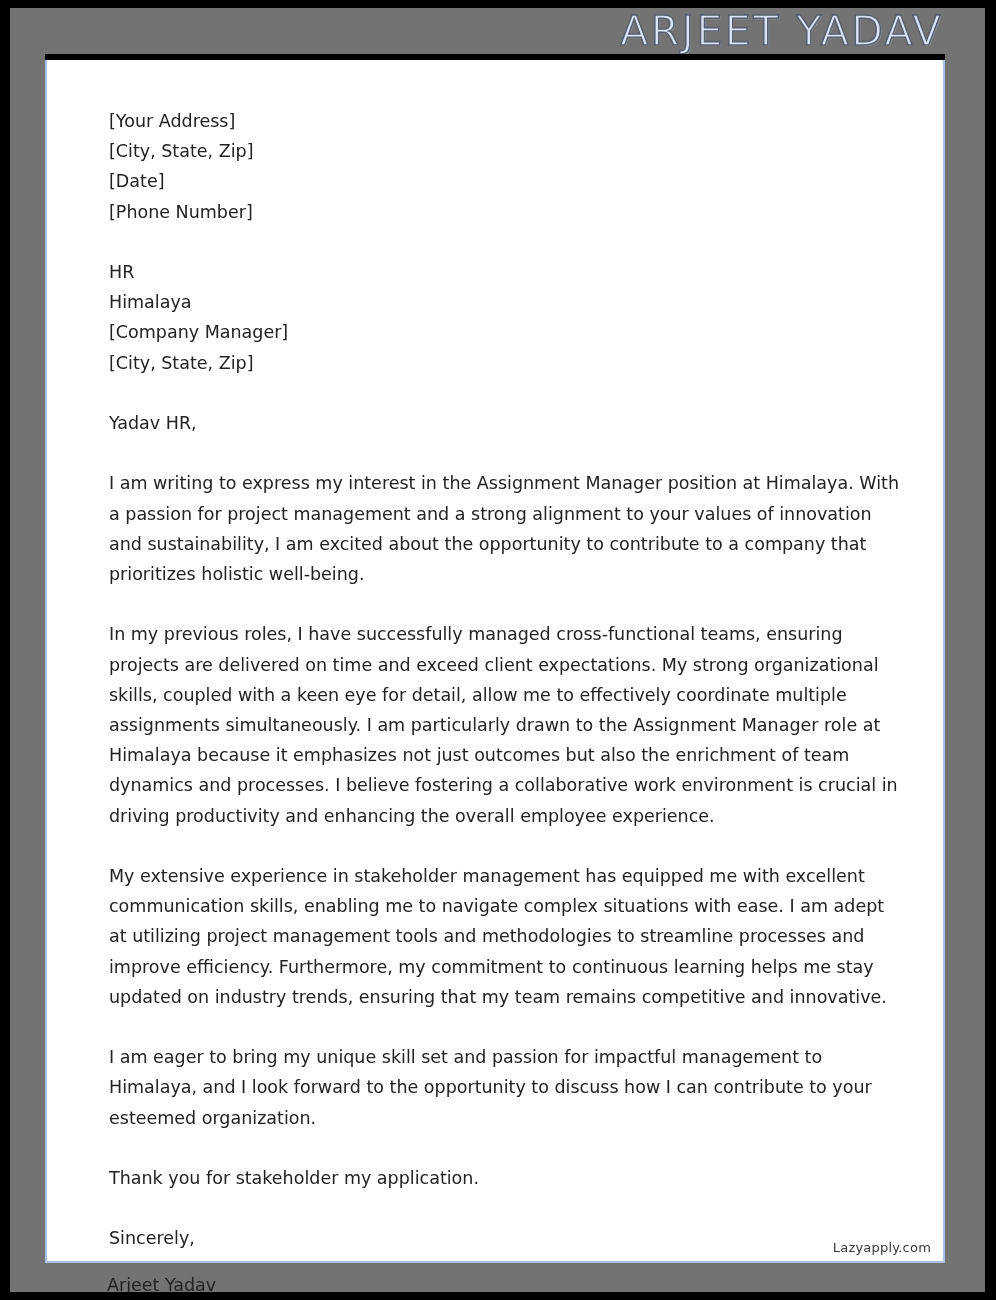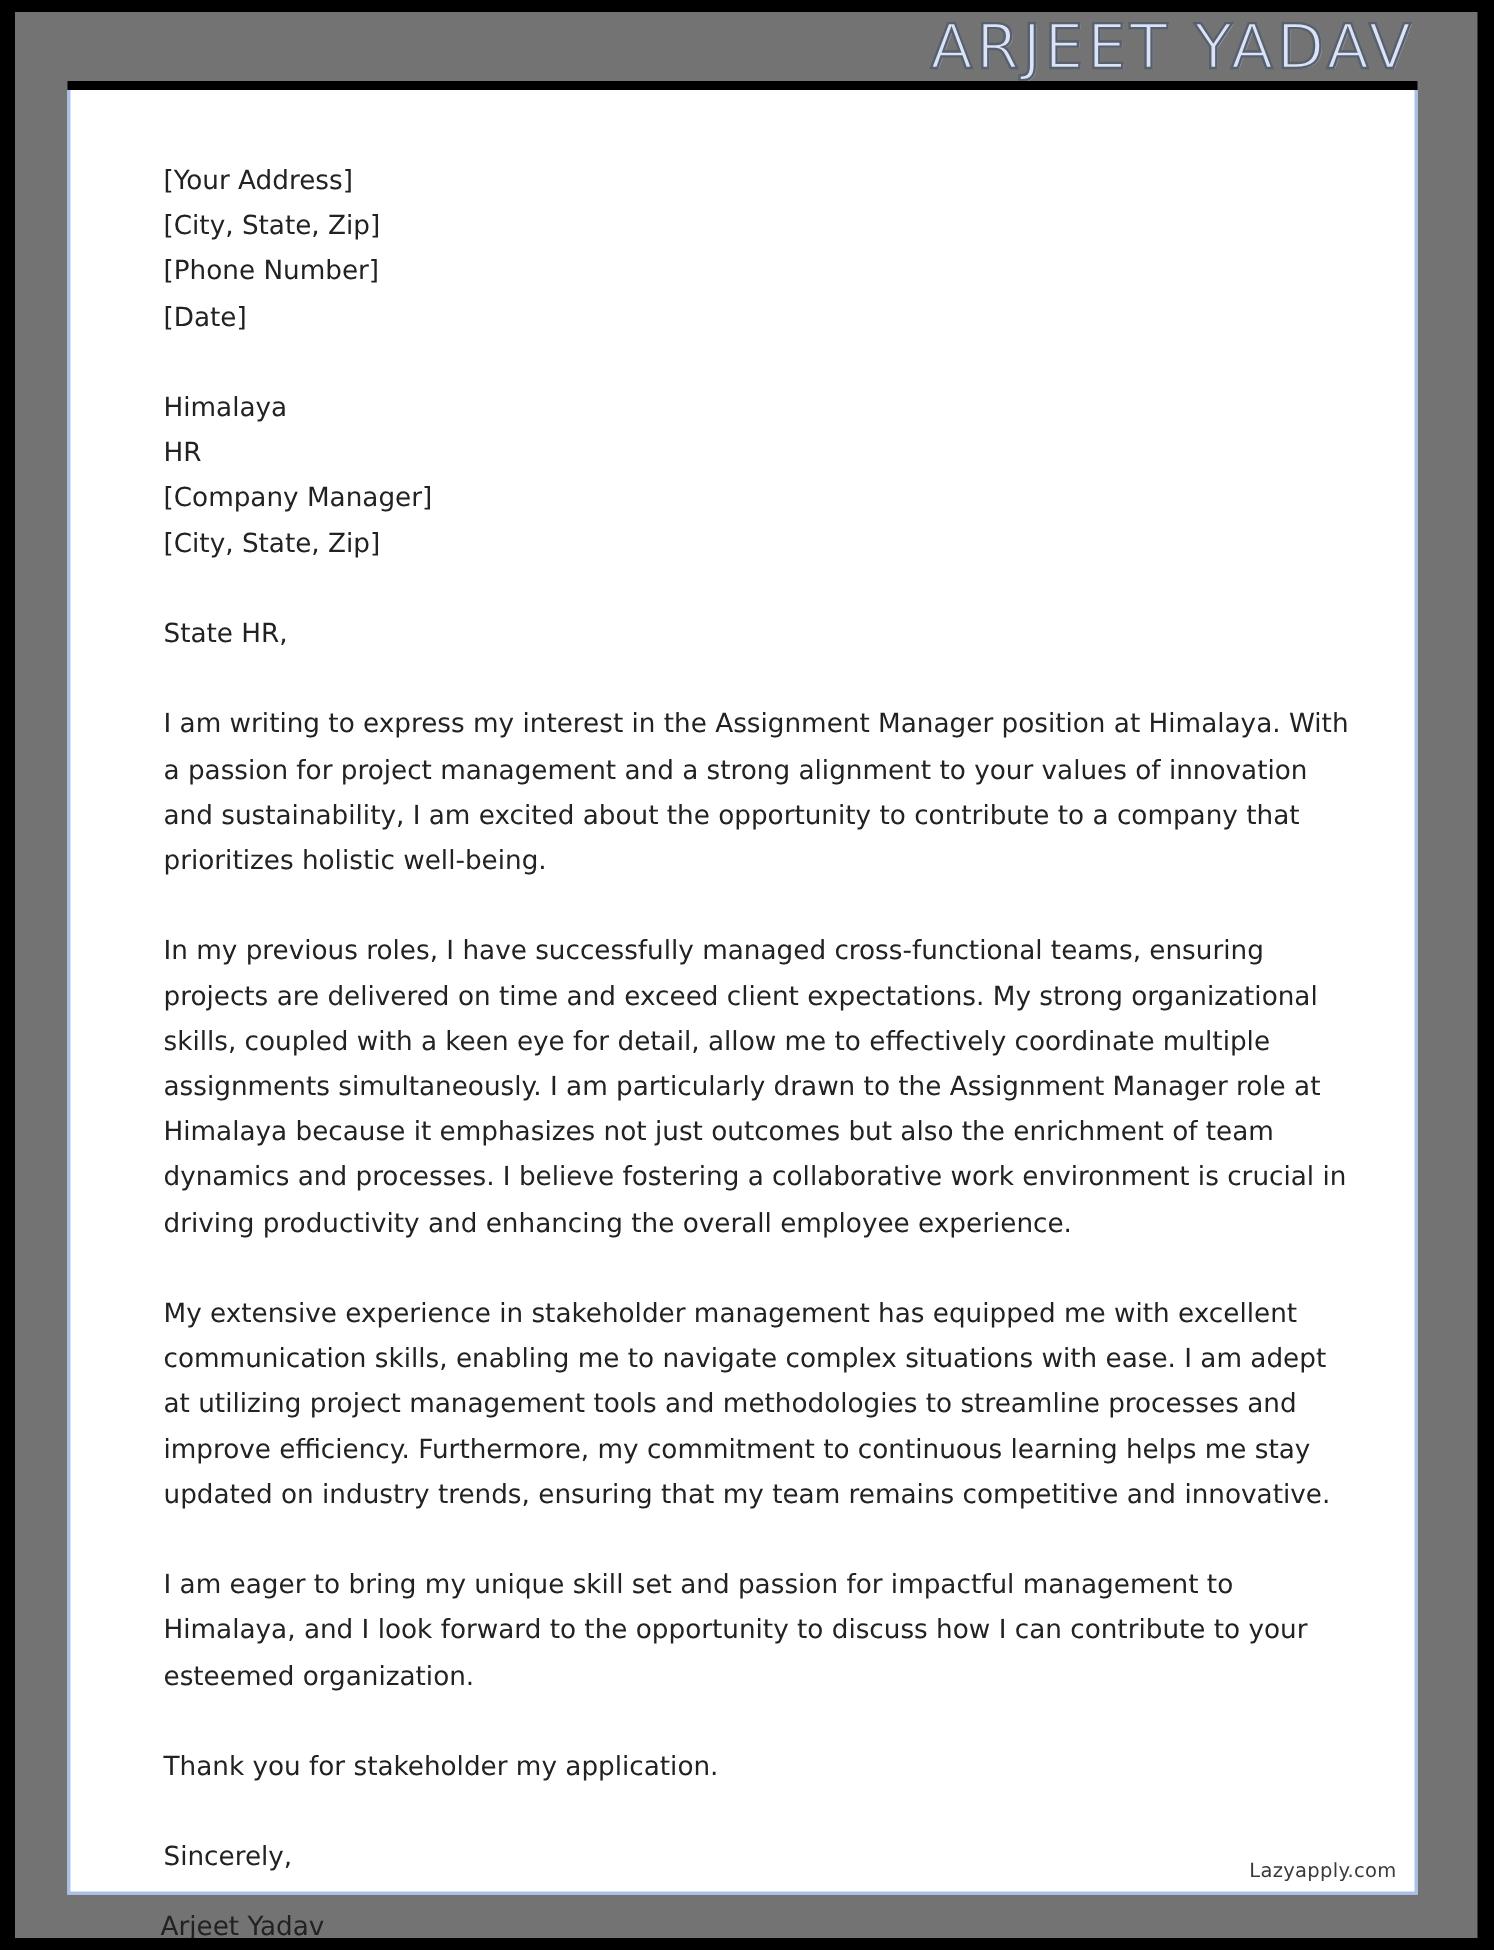--- a/index.html
+++ b/index.html
@@ -143,36 +143,36 @@
 
   <div class="page-top-rule"></div>
 
   <div class="page">
     <div class="page-inner">
       <div class="letter-text">
 
         <div class="block">
           <span class="block-line">[Your Address]</span>
           <span class="block-line">[City, State, Zip]</span>
+          <span class="block-line">[Date]</span>
           <span class="block-line">[Phone Number]</span>
-          <span class="block-line">[Date]</span>
         </div>
 
         <div class="spacer"></div>
 
         <div class="block">
+          <span class="block-line">HR</span>
           <span class="block-line">Himalaya</span>
-          <span class="block-line">HR</span>
           <span class="block-line">[Company Manager]</span>
           <span class="block-line">[City, State, Zip]</span>
         </div>
 
         <div class="spacer"></div>
 
-        <p class="para">State HR,</p>
+        <p class="para">Yadav HR,</p>
 
         <div class="spacer"></div>
 
         <p class="para">I am writing to express my interest in the Assignment Manager position at Himalaya. With a passion for project management and a strong alignment to your values of innovation and sustainability, I am excited about the opportunity to contribute to a company that prioritizes holistic well-being.</p>
 
         <div class="spacer"></div>
 
         <p class="para">In my previous roles, I have successfully managed cross-functional teams, ensuring projects are delivered on time and exceed client expectations. My strong organizational skills, coupled with a keen eye for detail, allow me to effectively coordinate multiple assignments simultaneously. I am particularly drawn to the Assignment Manager role at Himalaya because it emphasizes not just outcomes but also the enrichment of team dynamics and processes. I believe fostering a collaborative work environment is crucial in driving productivity and enhancing the overall employee experience.</p>
 
         <div class="spacer"></div>

